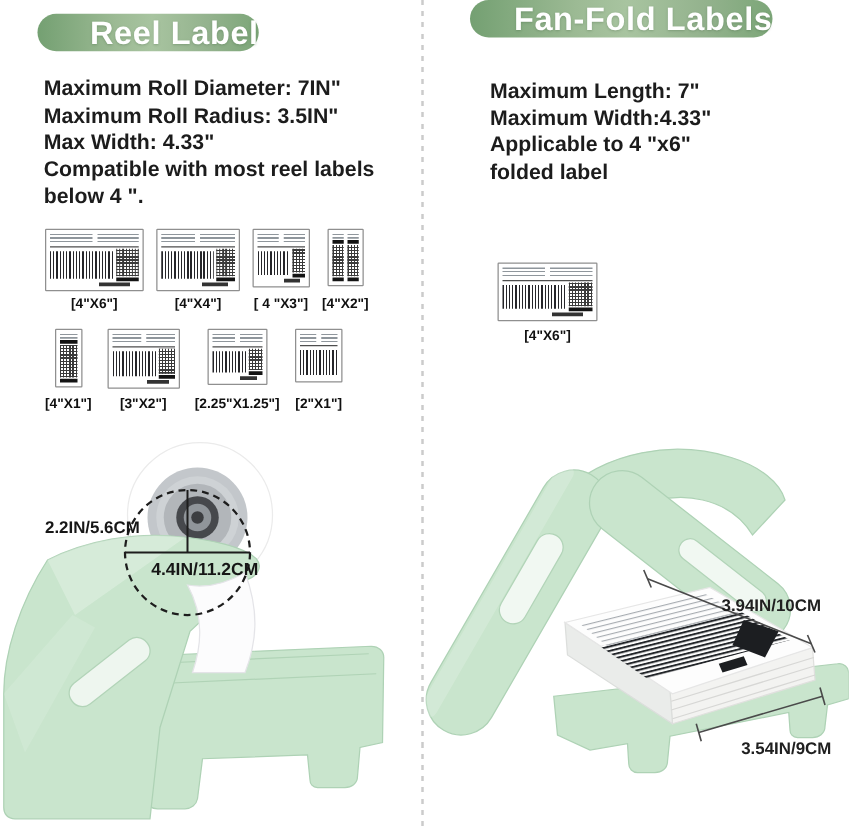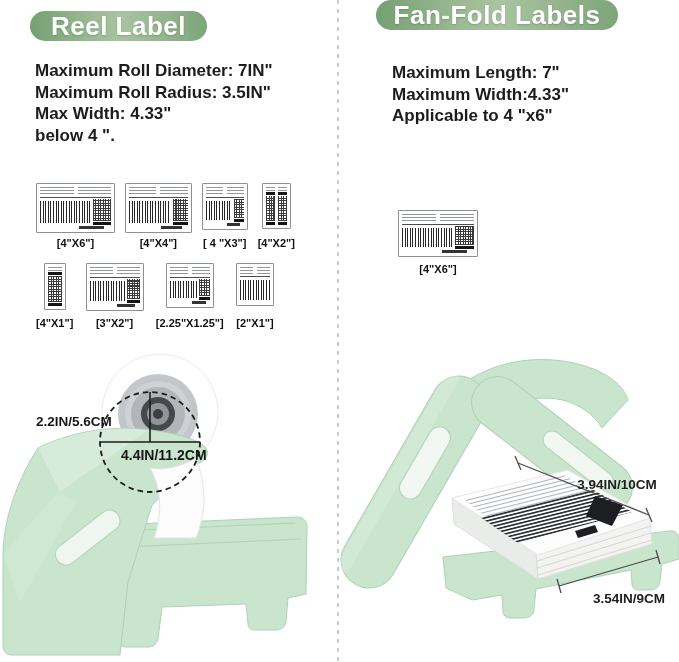--- a/index.html
+++ b/index.html
@@ -10,21 +10,21 @@
   
   .divider{
     position:absolute;left:337px;top:0;width:2px;height:662px;
     background:repeating-linear-gradient(180deg,#cbcbcb 0 4px,transparent 4px 9px);
   }
   
   .badge{
     position:absolute;height:30px;border-radius:17px;
     background:linear-gradient(90deg,#74a072 0%,#9cba94 35%,#a8c4a0 52%,#93b28d 78%,#7ca678 100%);
     color:#ffffff;font-weight:bold;font-size:26px;letter-spacing:.5px;
-    display:flex;align-items:center;justify-content:center;
+    display:flex;align-items:center;justify-content:flex-end;
     text-shadow:0 1px 2px rgba(40,70,40,.25);
   }
   #reel-badge{left:30px;top:11px;width:177px;}
   #fan-badge{left:376px;top:0;width:242px;}
   
   .specs{position:absolute;color:#1c1c1c;font-size:17px;font-weight:bold;line-height:21.5px;}
   #reel-specs{left:35px;top:60px;}
   #fan-specs{left:392px;top:62px;}
   
   .chip-row{position:absolute;display:flex;justify-content:space-between;align-items:flex-start;}
@@ -59,20 +59,21 @@
 <div class="divider"></div>
 
 <div class="badge" id="reel-badge">
   <span>Reel Label</span>
 </div>
 
 <div class="specs" id="reel-specs">
   <div>Maximum Roll Diameter: 7IN"</div>
   <div>Maximum Roll Radius: 3.5IN"</div>
   <div>Max Width: 4.33"</div>
+  <div>Compatible with most reel labels</div>
   <div>below 4 ".</div>
 </div>
 
 <div class="chip-row" id="row1">
   <div class="chip-col">
     <div class="chip" style="width:79px;height:50px">
       <div class="ch-top">
           <i></i>
           <i></i>
         </div>
@@ -235,20 +236,21 @@
 </svg>
 
 <div class="badge" id="fan-badge">
   <span>Fan-Fold Labels</span>
 </div>
 
 <div class="specs" id="fan-specs">
   <div>Maximum Length: 7"</div>
   <div>Maximum Width:4.33"</div>
   <div>Applicable to 4 "x6"</div>
+  <div>folded label</div>
 </div>
 
 <div id="fan-chip-col" class="chip-col" style="height:auto">
   <div class="chip" style="width:80px;height:47px">
     <div class="ch-top">
         <i></i>
         <i></i>
       </div>
       <div class="ch-rule"></div>
     <div class="ch-body">

